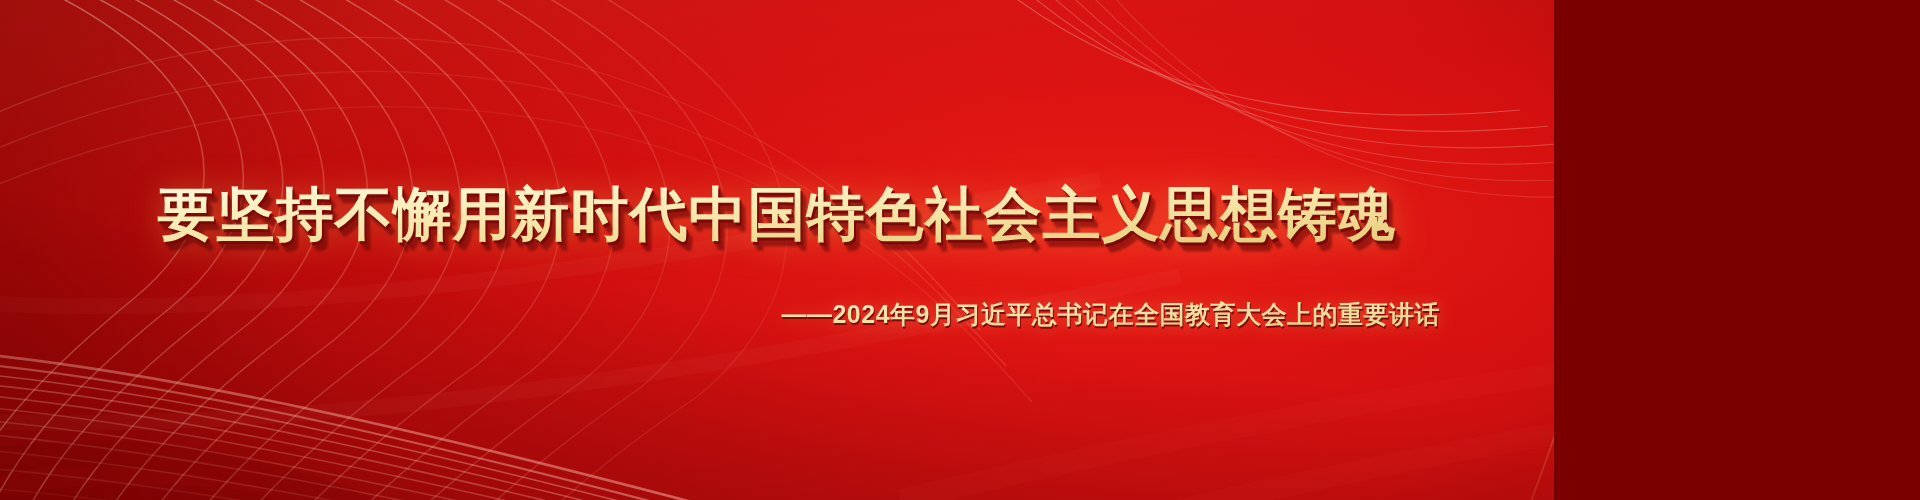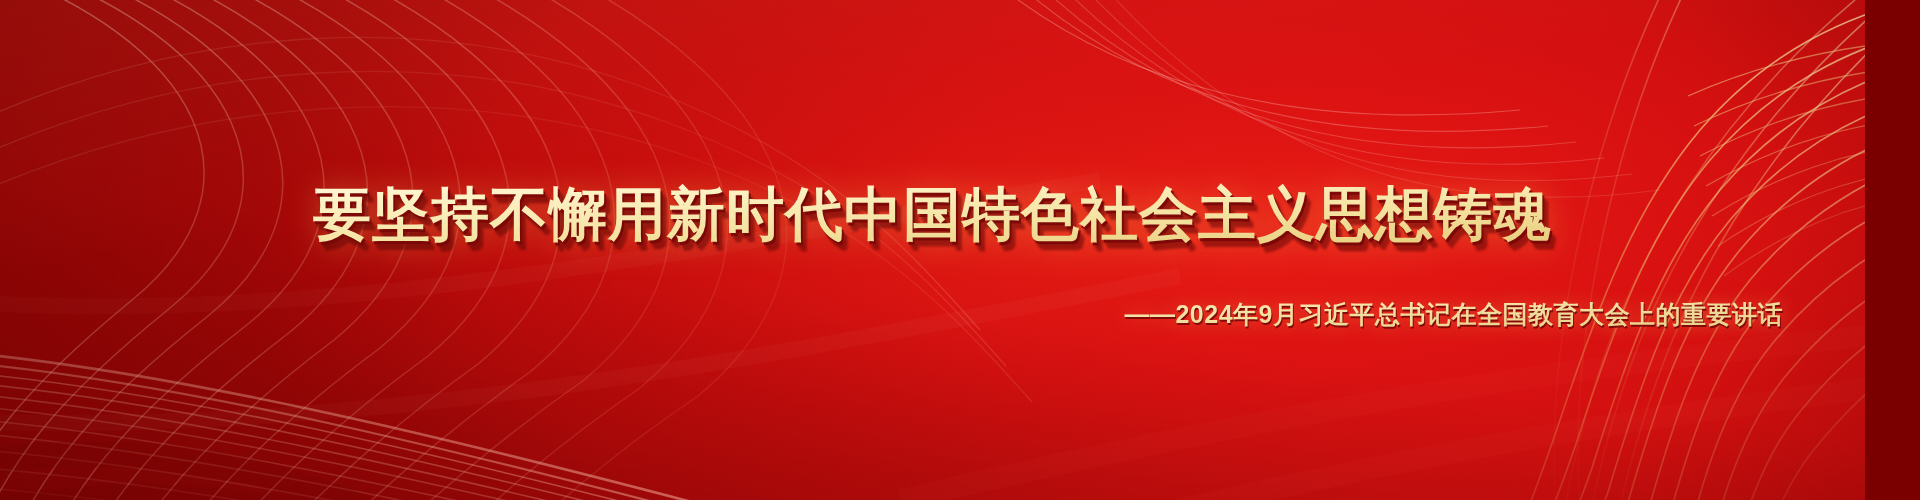--- a/index.html
+++ b/index.html
@@ -1,19 +1,19 @@
 <!DOCTYPE html>
 <html lang="zh"><head>
 <meta charset="utf-8">
 <title>banner</title>
 <style>
   html,body{margin:0;padding:0;background:#7a0000;}
   #stage{
     position:relative;
-    width:1865px;height:500px;
+    width:1554px;height:500px;
     overflow:hidden;
     font-family:"Liberation Sans","DejaVu Sans",sans-serif;
     background:#c00d0d;
   }
 
   
   .bg-base{
     position:absolute;inset:0;
     background:
       radial-gradient(ellipse 1100px 620px at 72% 46%, #e21414 0%, #d41010 38%, #c20c0c 66%, #ab0707 100%),
@@ -54,21 +54,21 @@
     -webkit-text-fill-color:transparent;
     filter:
       drop-shadow(2px 3px 0px rgba(120,8,8,.92))
       drop-shadow(4px 6px 1px rgba(95,4,4,.55))
       drop-shadow(0 0 16px rgba(255,200,90,.28));
   }
   .quote .l1{display:block;}
   .quote .l2{display:block;text-indent:-110px;}
   .attrib{
     margin-top:46px;
-    padding-right:82px;
+    padding-right:114px;
     text-align:right;
     font-size:25px;
     font-weight:bold;
     letter-spacing:.5px;
     background:linear-gradient(178deg,#fff8da 0%,#f6e6ad 50%,#e6cd83 100%);
     -webkit-background-clip:text;
     background-clip:text;
     color:transparent;
     -webkit-text-fill-color:transparent;
     filter:drop-shadow(1px 2px 0px rgba(120,8,8,.9)) drop-shadow(0 0 9px rgba(255,205,100,.25));

